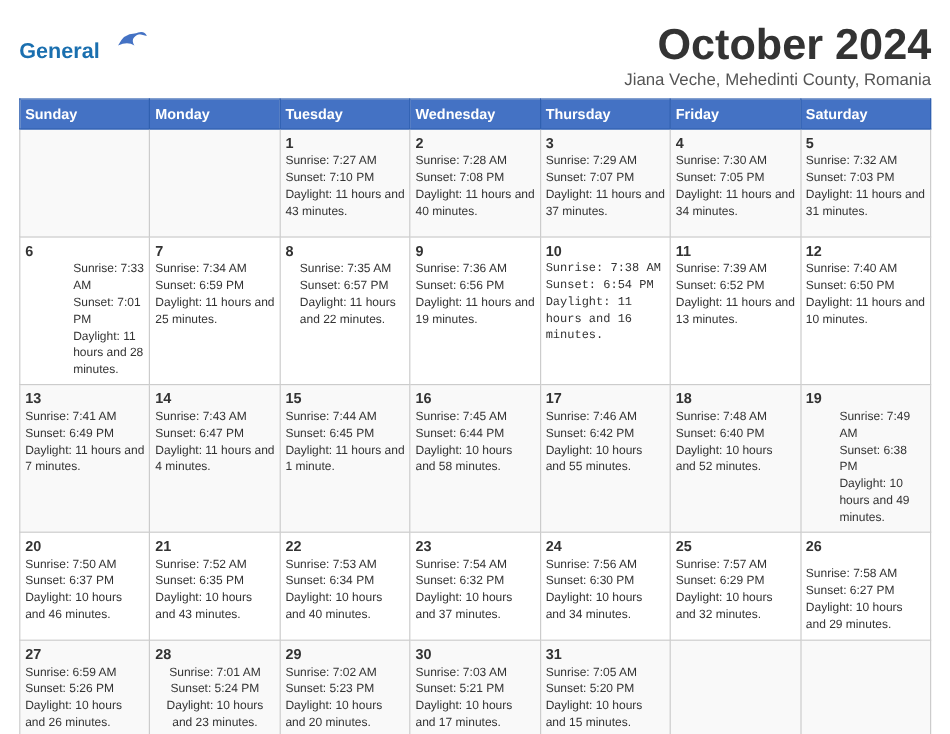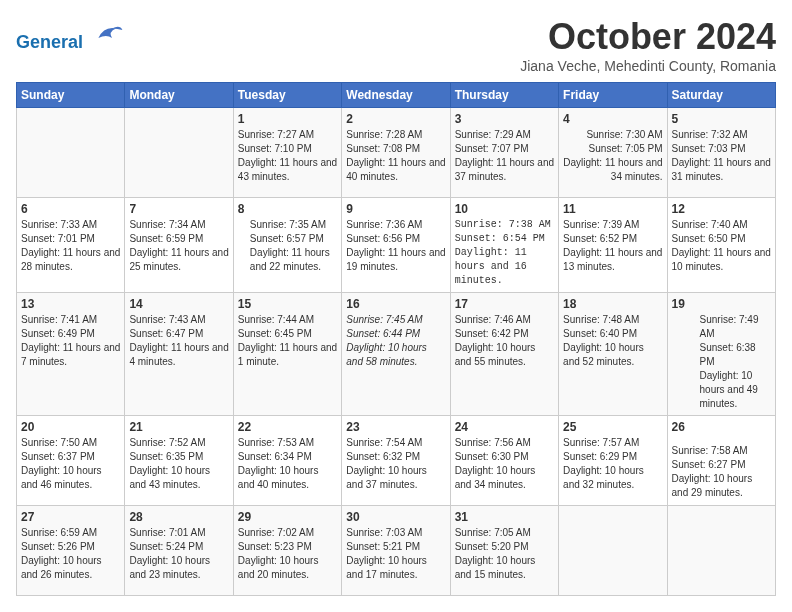--- a/index.html
+++ b/index.html
@@ -137,35 +137,35 @@
 Daylight: 11 hours and 40 minutes.</div>
         </td>
         <td>
           <span class="day-number">3</span>
           <div class="day-info" style="white-space: pre-line;">Sunrise: 7:29 AM
 Sunset: 7:07 PM
 Daylight: 11 hours and 37 minutes.</div>
         </td>
         <td>
           <span class="day-number">4</span>
-          <div class="day-info" style="white-space: pre-line; text-align: right;">Sunrise: 7:30 AM
+          <div class="day-info" style="white-space: pre-line;">Sunrise: 7:30 AM
 Sunset: 7:05 PM
 Daylight: 11 hours and 34 minutes.</div>
         </td>
         <td>
           <span class="day-number">5</span>
           <div class="day-info" style="white-space: pre-line;">Sunrise: 7:32 AM
 Sunset: 7:03 PM
 Daylight: 11 hours and 31 minutes.</div>
         </td>
       </tr>
       <tr>
         <td>
           <span class="day-number">6</span>
-          <div class="day-info" style="white-space: pre-line;">Sunrise: 7:33 AM
+          <div class="day-info" style="white-space: pre-line; margin-left: 40px;">Sunrise: 7:33 AM
 Sunset: 7:01 PM
 Daylight: 11 hours and 28 minutes.</div>
         </td>
         <td>
           <span class="day-number">7</span>
           <div class="day-info" style="white-space: pre-line;">Sunrise: 7:34 AM
 Sunset: 6:59 PM
 Daylight: 11 hours and 25 minutes.</div>
         </td>
         <td>
@@ -213,21 +213,21 @@
 Daylight: 11 hours and 4 minutes.</div>
         </td>
         <td>
           <span class="day-number">15</span>
           <div class="day-info" style="white-space: pre-line;">Sunrise: 7:44 AM
 Sunset: 6:45 PM
 Daylight: 11 hours and 1 minute.</div>
         </td>
         <td>
           <span class="day-number">16</span>
-          <div class="day-info" style="white-space: pre-line; font-style: italic;">Sunrise: 7:45 AM
+          <div class="day-info" style="white-space: pre-line;">Sunrise: 7:45 AM
 Sunset: 6:44 PM
 Daylight: 10 hours and 58 minutes.</div>
         </td>
         <td>
           <span class="day-number">17</span>
           <div class="day-info" style="white-space: pre-line;">Sunrise: 7:46 AM
 Sunset: 6:42 PM
 Daylight: 10 hours and 55 minutes.</div>
         </td>
         <td>
@@ -289,21 +289,21 @@
       </tr>
       <tr>
         <td>
           <span class="day-number">27</span>
           <div class="day-info" style="white-space: pre-line;">Sunrise: 6:59 AM
 Sunset: 5:26 PM
 Daylight: 10 hours and 26 minutes.</div>
         </td>
         <td>
           <span class="day-number">28</span>
-          <div class="day-info" style="white-space: pre-line;">Sunrise: 7:01 AM
+          <div class="day-info" style="white-space: pre-line; text-align: center;">Sunrise: 7:01 AM
 Sunset: 5:24 PM
 Daylight: 10 hours and 23 minutes.</div>
         </td>
         <td>
           <span class="day-number">29</span>
           <div class="day-info" style="white-space: pre-line;">Sunrise: 7:02 AM
 Sunset: 5:23 PM
 Daylight: 10 hours and 20 minutes.</div>
         </td>
         <td>

